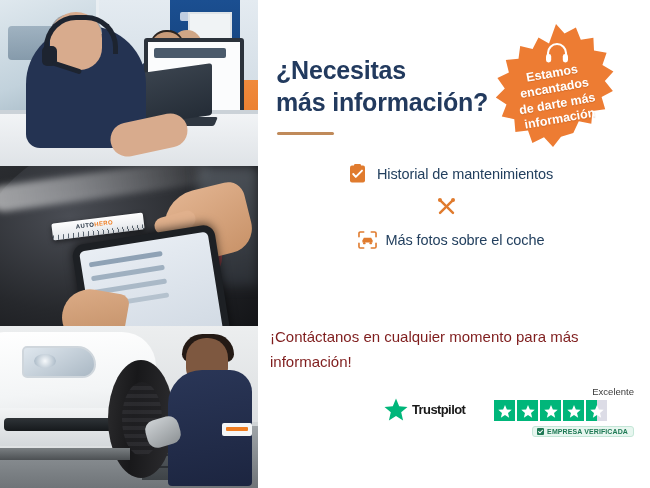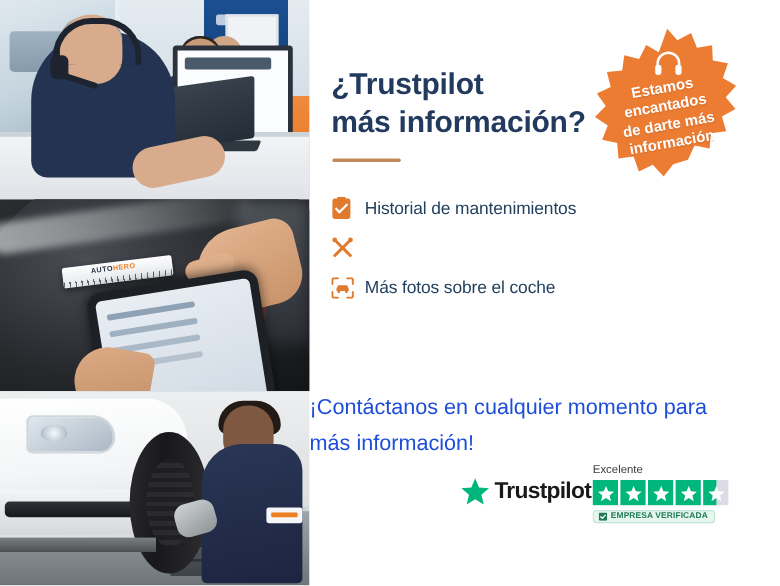--- a/index.html
+++ b/index.html
@@ -371,69 +371,70 @@
   
   .features {
     position: absolute;
     left: 18px; top: 157px;
     width: 350px;
   }
   .feature {
     display: flex;
     align-items: center;
     height: 33px;
+    justify-content: center;
   }
   .feature-icon {
     width: 28px;
     flex: 0 0 28px;
     display: flex;
     align-items: center;
     justify-content: flex-start;
     color: #e07b2e;
   }
   .feature-label {
     font-size: 14.5px;
     color: #23405f;
     letter-spacing: -0.1px;
   }
 
   
   .paragraph {
     position: absolute;
-    left: 0; top: 325px;
+    left: 12px; top: 325px;
     width: 360px;
-    font-size: 18px;
+    font-size: 15px;
     line-height: 1.65;
-    color: #1d4ed8;
+    color: #7f1d1d;
   }
 
   
   .tp {
     position: absolute;
     left: 126px; top: 386px;
     width: 250px; height: 62px;
   }
   .tp-logo {
     position: absolute;
     left: 0; top: 12px;
     display: flex;
     align-items: center;
     gap: 4px;
   }
   .tp-logo-text {
-    font-size: 19px;
+    font-size: 13px;
     font-weight: bold;
     color: #191919;
     letter-spacing: -0.6px;
   }
   .tp-right {
     position: absolute;
     left: 110px; top: 0;
     width: 140px;
-    text-align: left;
+    text-align: right;
   }
   .tp-excelente {
     font-size: 9.5px;
     color: #3b3b3b;
     margin-bottom: 3px;
   }
   .tp-stars {
     display: flex;
     gap: 2px;
     justify-content: flex-start;
@@ -538,21 +539,21 @@
       <div class="p3-mech-head"></div>
       <div class="p3-mech-body"></div>
       <div class="p3-mech-logo"></div>
       <div class="p3-glove"></div>
     </div>
   </div>
 
   <div class="content">
 
     <div class="heading">
-      <div>¿Trustpilot</div>
+      <div>¿Necesitas</div>
       <div>más información?</div>
     </div>
     <div class="heading-rule"></div>
 
     <div class="badge">
       <svg class="badge-burst" viewBox="0 0 128 128">
         <path fill="#ed7c33" d="M64 2 l8.5 9.5 11.4-6 4.9 12.2 12.6-2 0.6 12.8 12.6 2.3-4.2 12.1 11 6.6-8.6 9.5 8.1 9.9-11.3 6.1 3.6 12.3-12.7 1.7-1.2 12.8-12.5-2.6-5.5 11.9L69 114.8 61 125l-9-9.7-11.6 5.6-4.4-12.4-12.6 1.5-1.1-12.8-12.5-2.8 4.7-11.9-10.7-7 9-9.1L5.4 56l11.5-5.6-3.1-12.5 12.7-1.2 1.7-12.7 12.4 3.1 5.9-11.7L57 21.6z"></path>
       </svg>
       <svg class="badge-icon" viewBox="0 0 24 22">
         <path d="M3 14 v-3 a9 9 0 0 1 18 0 v3" fill="none" stroke="#ffffff" stroke-width="2.1" stroke-linecap="round"></path>

